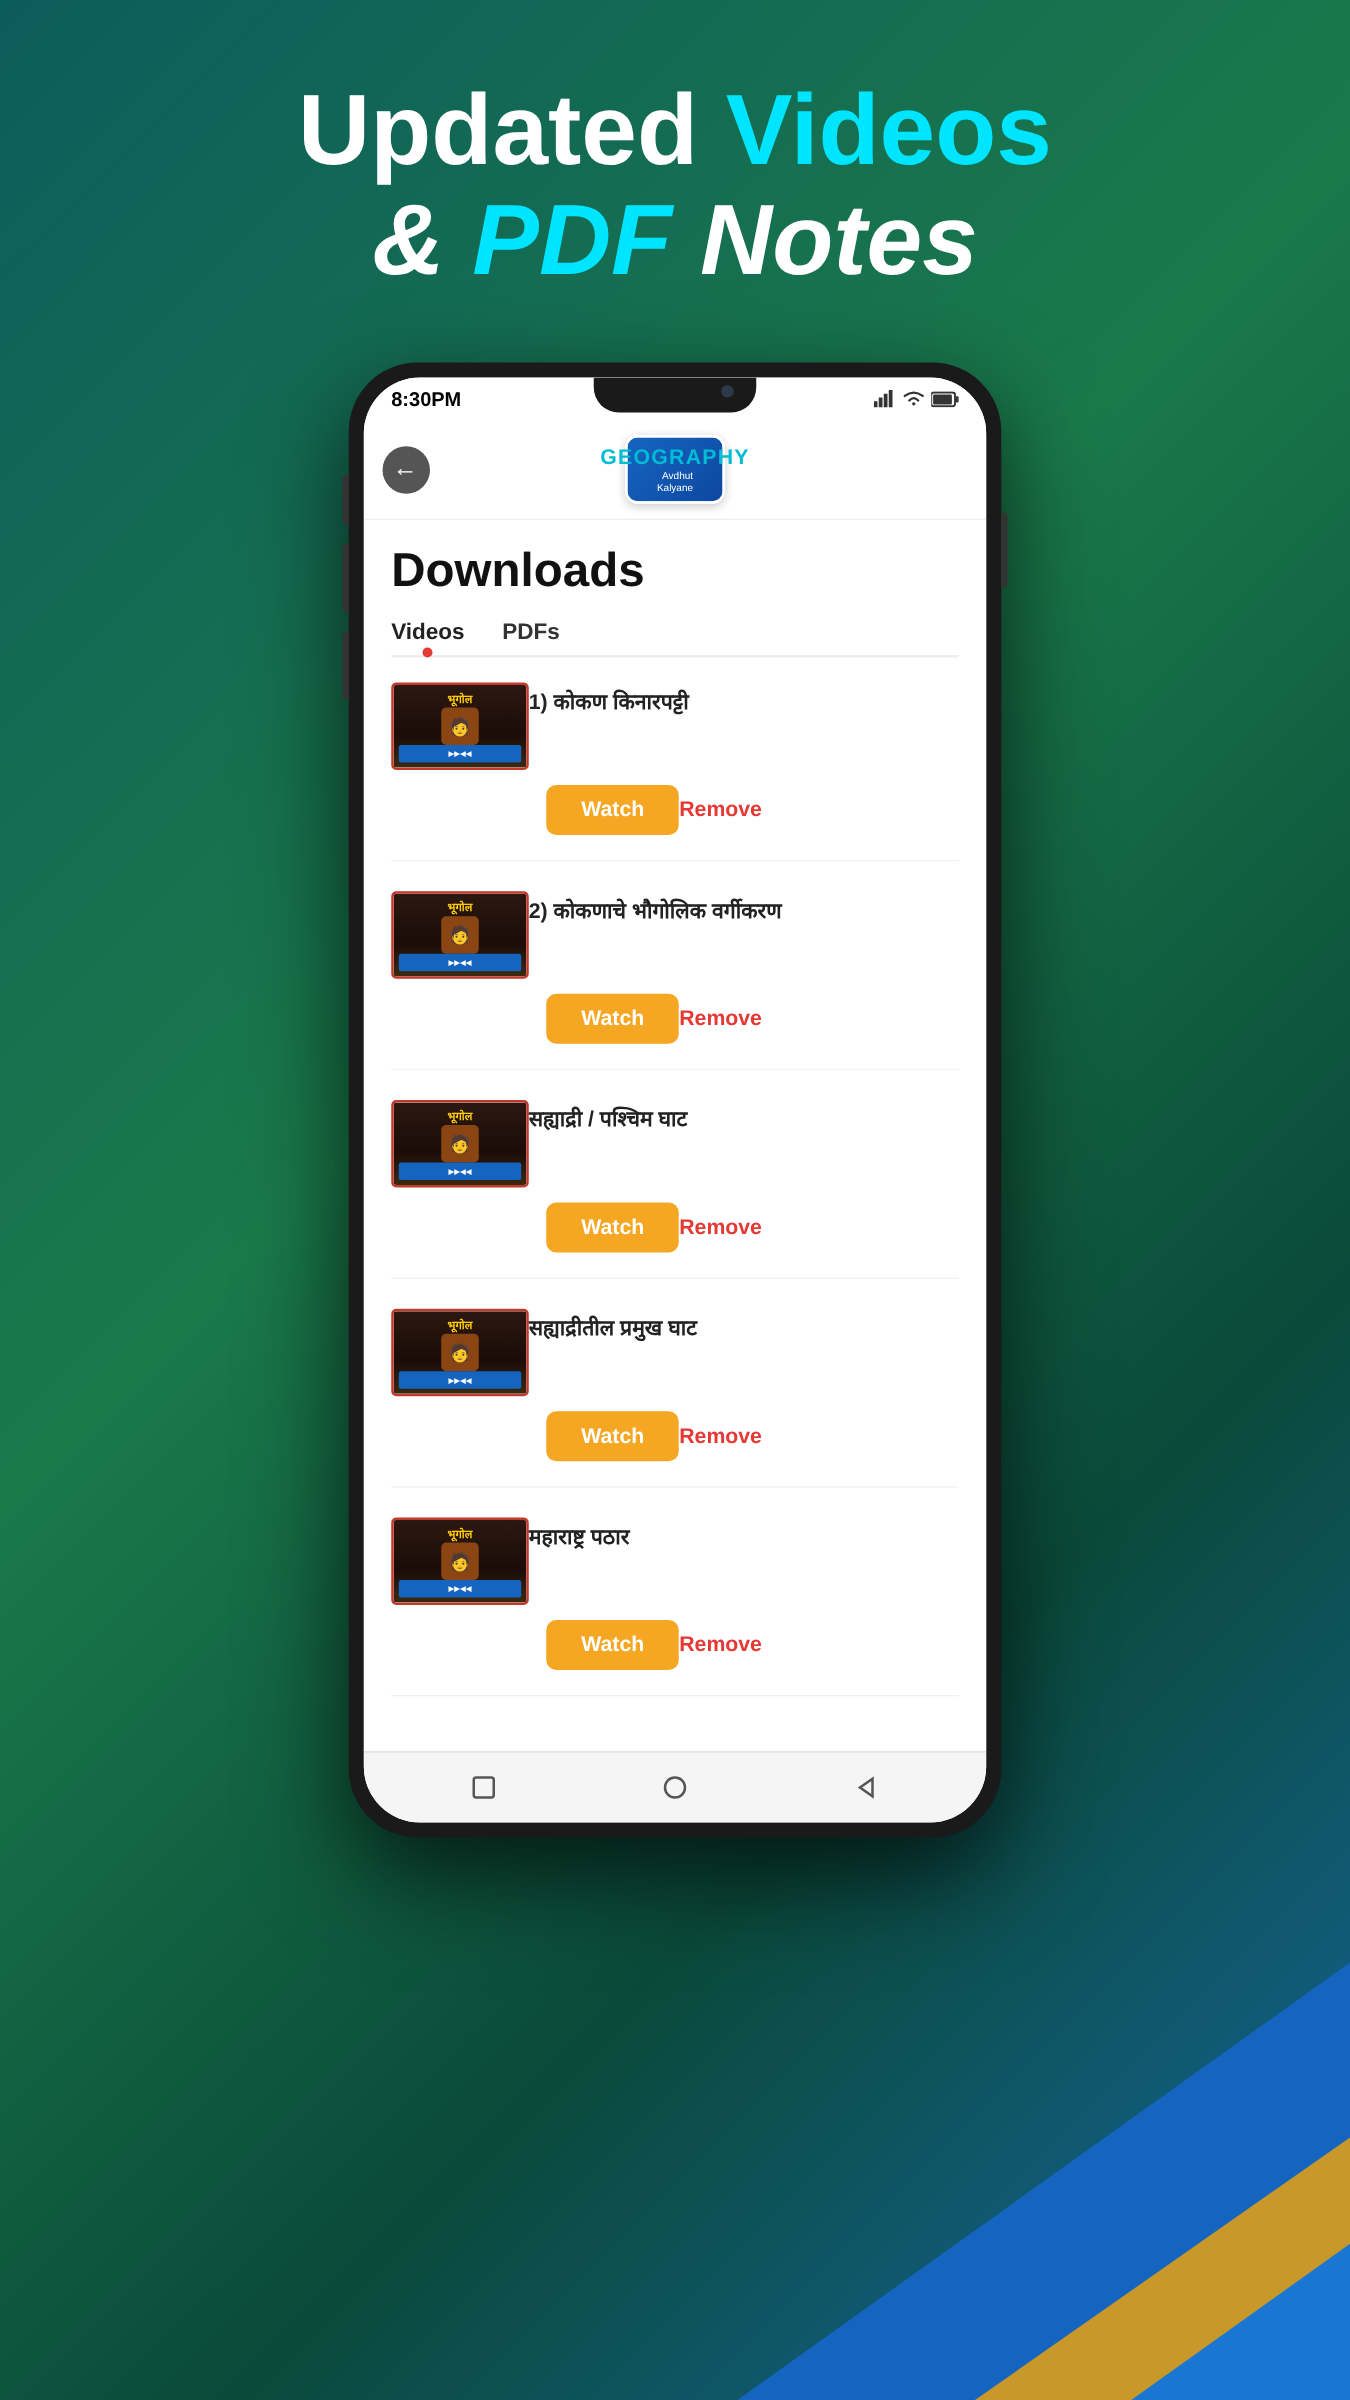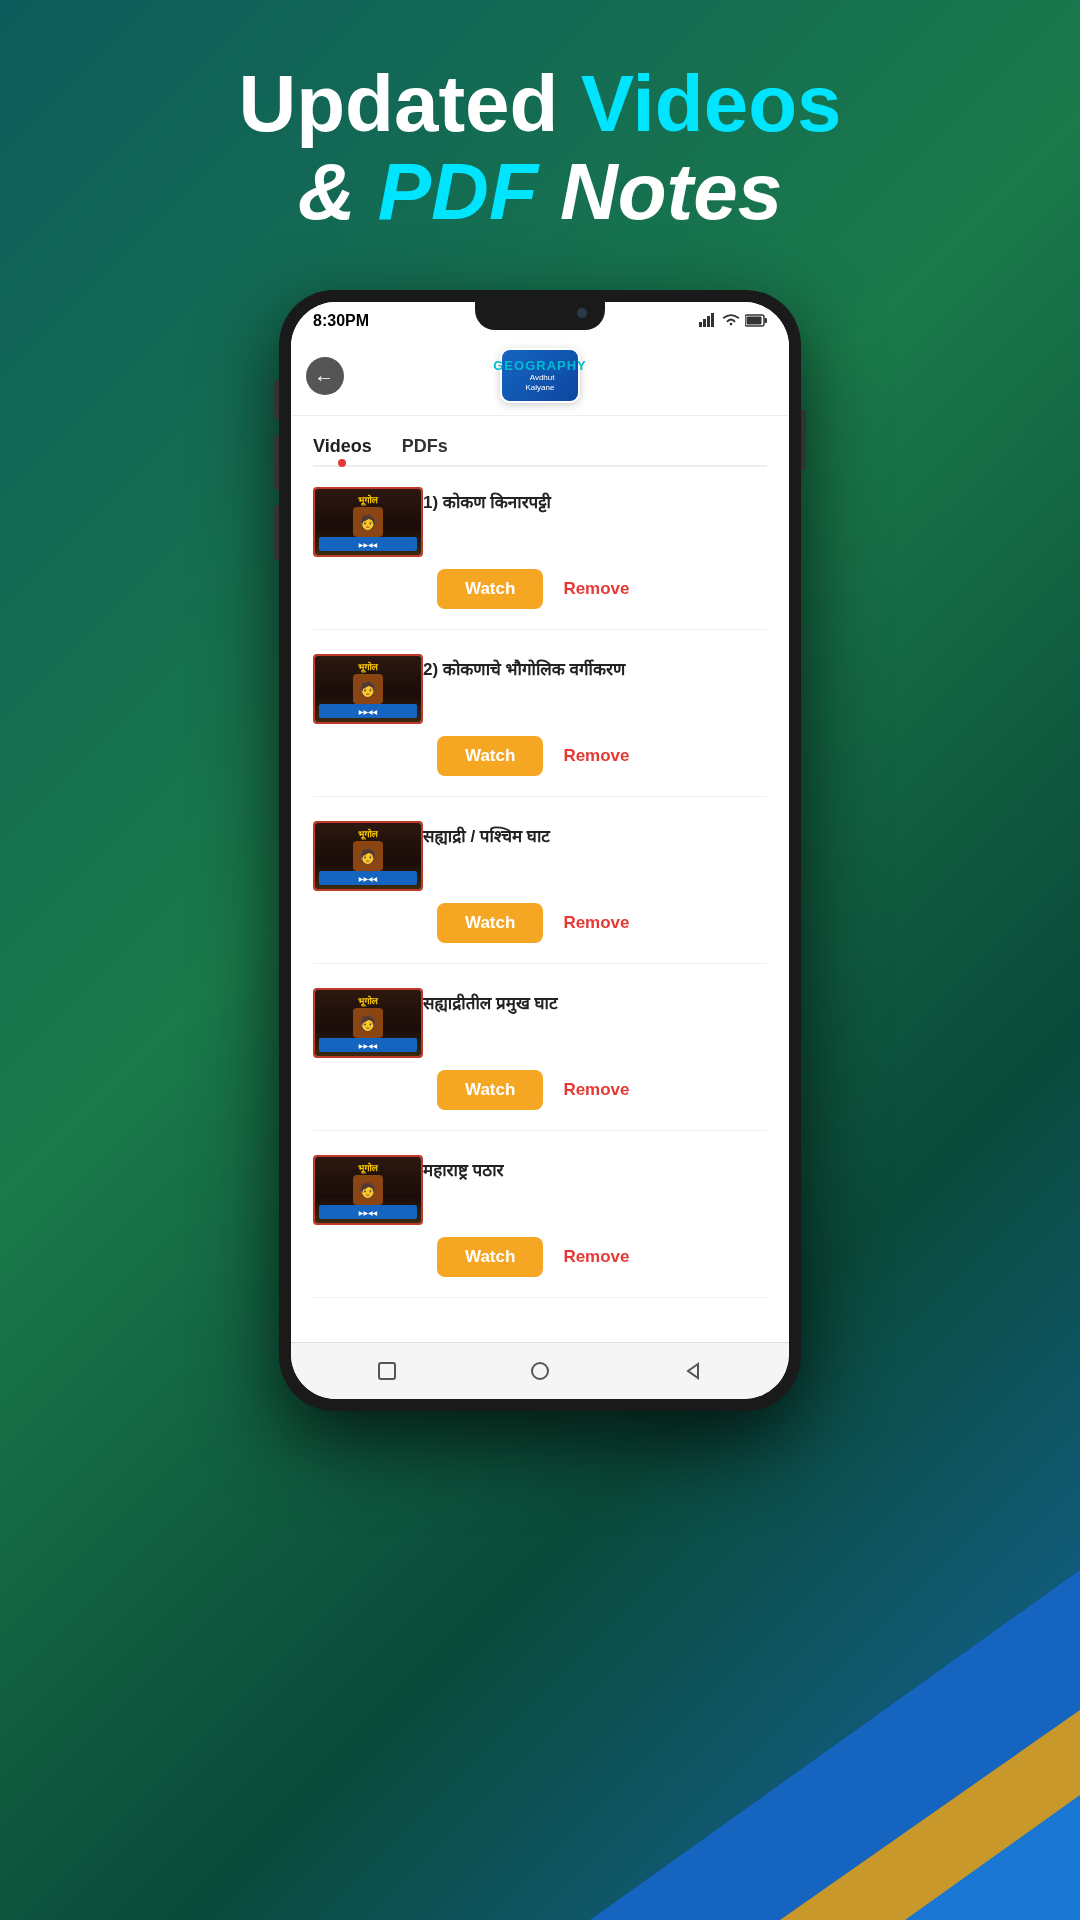--- a/index.html
+++ b/index.html
@@ -186,21 +186,21 @@
       flex-direction: column;
       align-items: center;
       justify-content: center;
       border: 2px solid #fff;
       box-shadow: 0 2px 8px rgba(0,0,0,0.2);
     }
 
     .logo-geo {
       color: #00bcd4;
       font-weight: 900;
-      font-size: 13px;
+      font-size: 17px;
       letter-spacing: 1px;
     }
 
     .logo-sub {
       color: white;
       font-size: 8px;
       text-align: right;
       line-height: 1.2;
     }
 
@@ -328,21 +328,20 @@
       font-weight: 600;
       color: #222;
       flex: 1;
       line-height: 1.4;
       padding-top: 4px;
     }
 
     .video-actions {
       display: flex;
       align-items: center;
-      gap: 20px;
       margin-left: 124px;
     }
 
     .watch-btn {
       background: #f5a623;
       color: white;
       border: none;
       border-radius: 8px;
       padding: 10px 28px;
       font-size: 17px;
@@ -485,20 +484,21 @@
         <div class="logo-badge">
           <span class="logo-geo">GEOGRAPHY</span>
           <span class="logo-sub">
             <span>Avdhut</span><br>
             <span>Kalyane</span>
           </span>
         </div>
       </div>
 
       <div class="content">
+        <div class="page-title">Downloads</div>
 
         <div class="tabs">
           <div class="tab active">
             <span>Videos</span>
           </div>
           <div class="tab">
             <span>PDFs</span>
           </div>
         </div>
 

